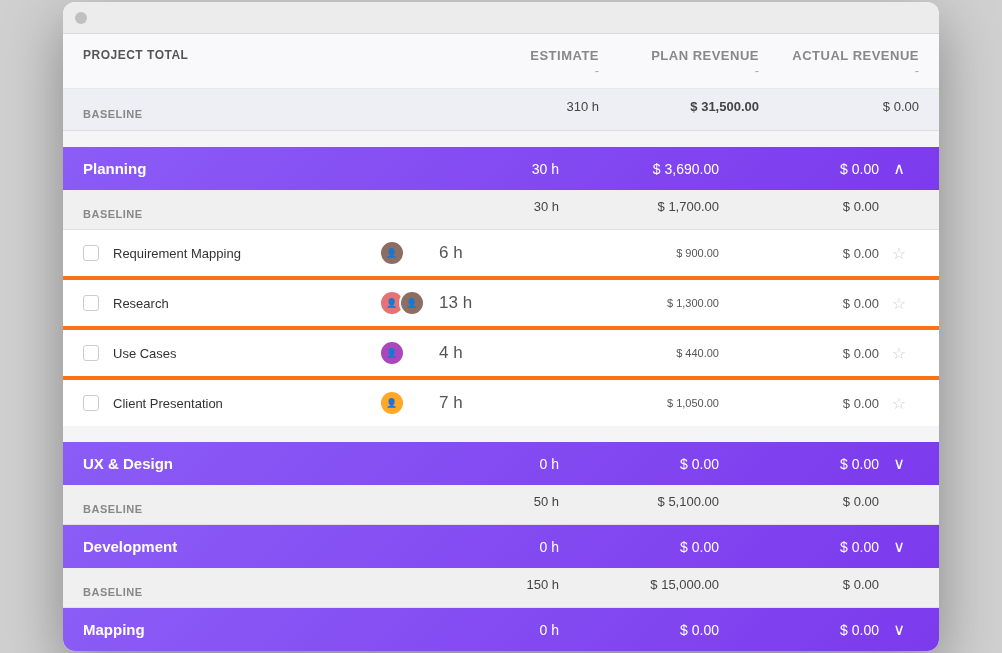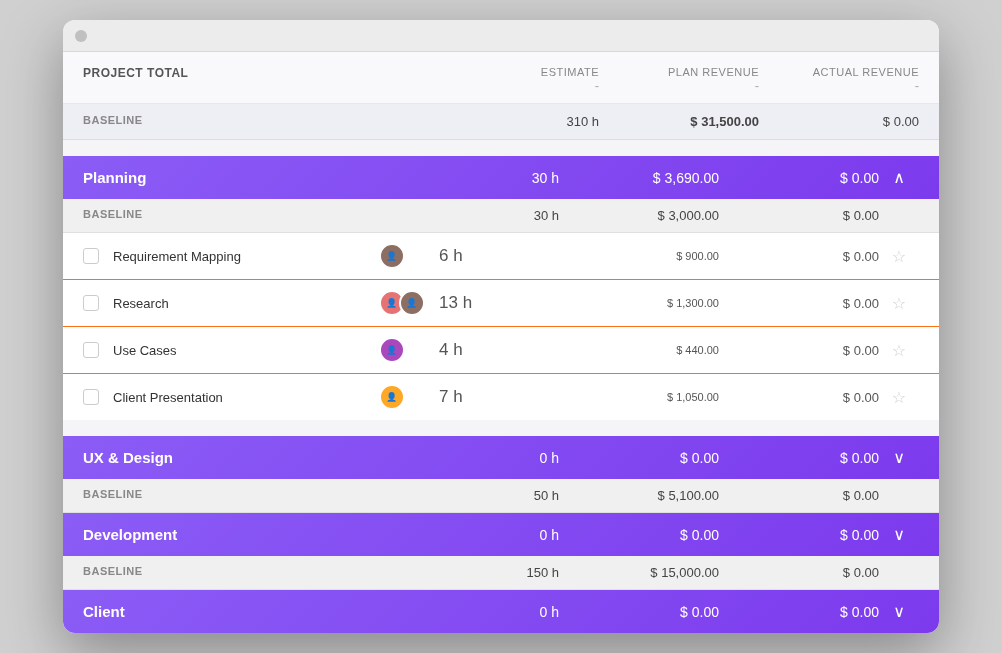--- a/index.html
+++ b/index.html
@@ -36,23 +36,23 @@
       background: #f9f9fb;
     }
     
     .header-row {
       display: grid;
       grid-template-columns: 1fr 120px 160px 160px;
       padding: 14px 20px 10px 20px;
       border-bottom: 1px solid #e8e8e8;
     }
     .header-label {
-      font-size: 11px;
+      font-size: 13px;
       color: #888;
-      font-weight: 400;
+      font-weight: 700;
       text-transform: uppercase;
       letter-spacing: 0.5px;
     }
     .header-label.right {
       text-align: right;
     }
     .project-title {
       font-size: 12px;
       color: #555;
       font-weight: 600;
@@ -71,20 +71,21 @@
       padding: 10px 20px;
       background: #eeeef5;
       border-bottom: 1px solid #ddd;
     }
     .baseline-label {
       font-size: 11px;
       color: #888;
       font-weight: 600;
       text-transform: uppercase;
       letter-spacing: 0.5px;
+      margin-top: 9px;
     }
     .baseline-value {
       font-size: 13px;
       color: #444;
       text-align: right;
       font-weight: 500;
     }
     .baseline-value.bold {
       font-weight: 700;
     }
@@ -122,21 +123,21 @@
       padding: 9px 20px;
       background: #f0f0f0;
       border-bottom: 1px solid #e0e0e0;
     }
     
     .task-row {
       display: grid;
       grid-template-columns: 30px 1fr 60px 120px 160px 160px 40px;
       padding: 10px 20px;
       background: #fff;
-      border-bottom: 1px solid #f97316;
+      border-bottom: 4px solid #f97316;
       align-items: center;
     }
     .task-row:last-child {
       border-bottom: none;
     }
     .checkbox {
       width: 16px;
       height: 16px;
       border: 1.5px solid #ccc;
       border-radius: 3px;
@@ -246,21 +247,21 @@
         <div class="section-header" style="cursor: pointer;">
     <div class="section-title">Planning</div>
     <div class="section-value">30 h</div>
     <div class="section-value">$ 3,690.00</div>
     <div class="section-value">$ 0.00</div>
     <div class="section-chevron">∧</div>
   </div>
         <div class="section-baseline">
       <div class="baseline-label">BASELINE</div>
       <div class="baseline-value">30 h</div>
-      <div class="baseline-value">$ 3,000.00</div>
+      <div class="baseline-value">$ 1,700.00</div>
       <div class="baseline-value">$ 0.00</div>
       <div></div>
     </div>
         <div class="tasks-container">
           <div class="task-row">
         <div class="checkbox"></div>
         <div class="task-name">Requirement Mapping</div>
         <div class="task-avatars" style="display:flex;align-items:center;">
               <div class="avatar av7">
           <div class="av-face">👤</div>
@@ -337,21 +338,21 @@
     <div class="section-chevron">∨</div>
   </div>
         <div class="section-baseline">
       <div class="baseline-label">BASELINE</div>
       <div class="baseline-value">150 h</div>
       <div class="baseline-value">$ 15,000.00</div>
       <div class="baseline-value">$ 0.00</div>
       <div></div>
     </div>
         <div class="section-header" style="cursor: pointer;">
-    <div class="section-title">Client</div>
+    <div class="section-title">Mapping</div>
     <div class="section-value">0 h</div>
     <div class="section-value">$ 0.00</div>
     <div class="section-value">$ 0.00</div>
     <div class="section-chevron">∨</div>
   </div>
       </div>
 
   </div>
 </div>
 

